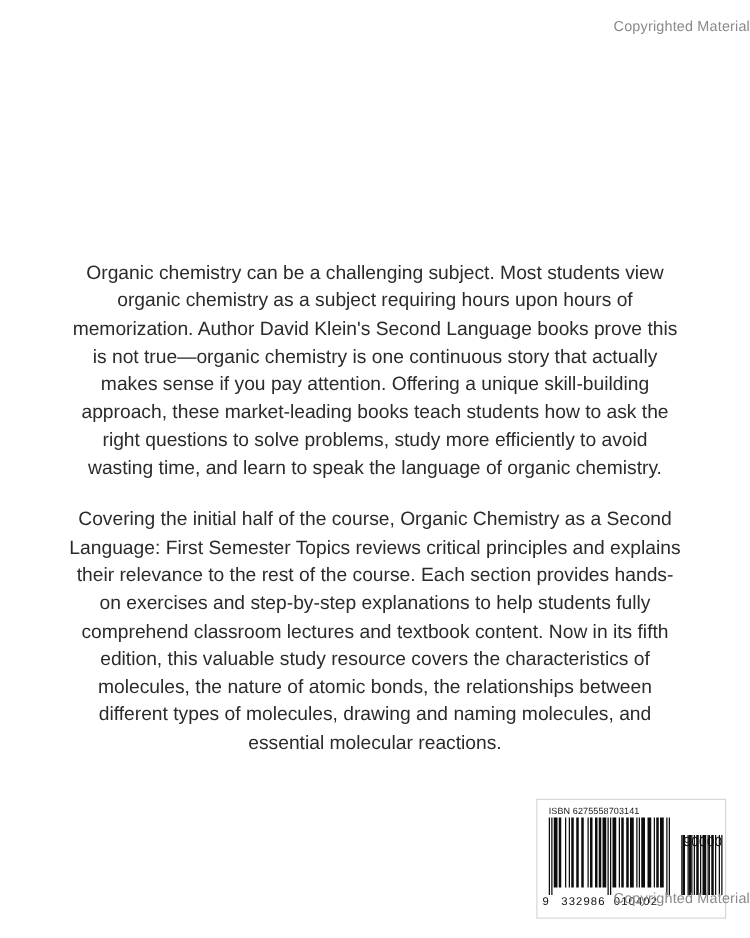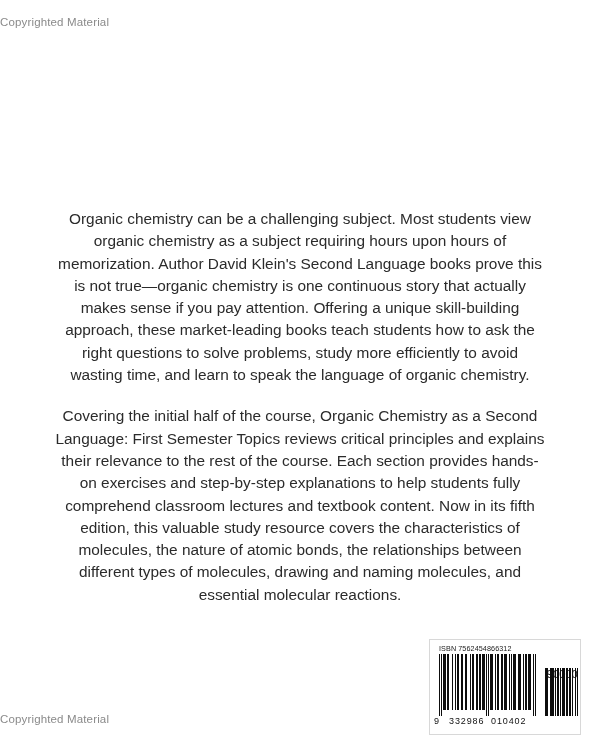--- a/index.html
+++ b/index.html
@@ -16,21 +16,21 @@
     height: 750px;
     background: #ffffff;
     overflow: hidden;
   }
 
   
   .copyright-mark {
     position: absolute;
     left: 0;
     width: 600px;
-    text-align: left;
+    text-align: right;
     font-family: "Liberation Sans", sans-serif;
     font-size: 11.5px;
     letter-spacing: 0.15px;
     color: #8a8a8a;
     user-select: none;
   }
   .copyright-top { top: 16px; }
   .copyright-bottom { top: 713px; }
 
   
@@ -143,21 +143,21 @@
 
   <div class="copyright-mark copyright-top">Copyrighted Material</div>
 
   <div class="blurb">
     <p>Organic chemistry can be a challenging subject. Most students view organic chemistry as a subject requiring hours upon hours of memorization. Author David Klein's Second Language books prove this is not true—organic chemistry is one continuous story that actually makes sense if you pay attention. Offering a unique skill-building approach, these market-leading books teach students how to ask the right questions to solve problems, study more efficiently to avoid wasting time, and learn to speak the language of organic chemistry.</p>
     <p>Covering the initial half of the course, Organic Chemistry as a Second Language: First Semester Topics reviews critical principles and explains their relevance to the rest of the course. Each section provides hands-on exercises and step-by-step explanations to help students fully comprehend classroom lectures and textbook content. Now in its fifth edition, this valuable study resource covers the characteristics of molecules, the nature of atomic bonds, the relationships between different types of molecules, drawing and naming molecules, and essential molecular reactions.</p>
   </div>
 
   <div class="barcode-panel">
 
-    <div class="isbn-caption">ISBN 7562454866312</div>
+    <div class="isbn-caption">ISBN 6275558703141</div>
 
     <div class="ean-main">
       <div class="bars" id="ean-main-bars">
           <div class="bar" style="width: 1.02105px; height: 62px; background: rgb(13, 13, 13);"></div>
           <div class="bar" style="width: 1.02105px; height: 62px; background: transparent;"></div>
           <div class="bar" style="width: 1.02105px; height: 62px; background: rgb(13, 13, 13);"></div>
           <div class="bar" style="width: 1.02105px; height: 56px; background: transparent;"></div>
           <div class="bar" style="width: 3.06316px; height: 56px; background: rgb(13, 13, 13);"></div>
           <div class="bar" style="width: 1.02105px; height: 56px; background: transparent;"></div>
           <div class="bar" style="width: 2.04211px; height: 56px; background: rgb(13, 13, 13);"></div>

